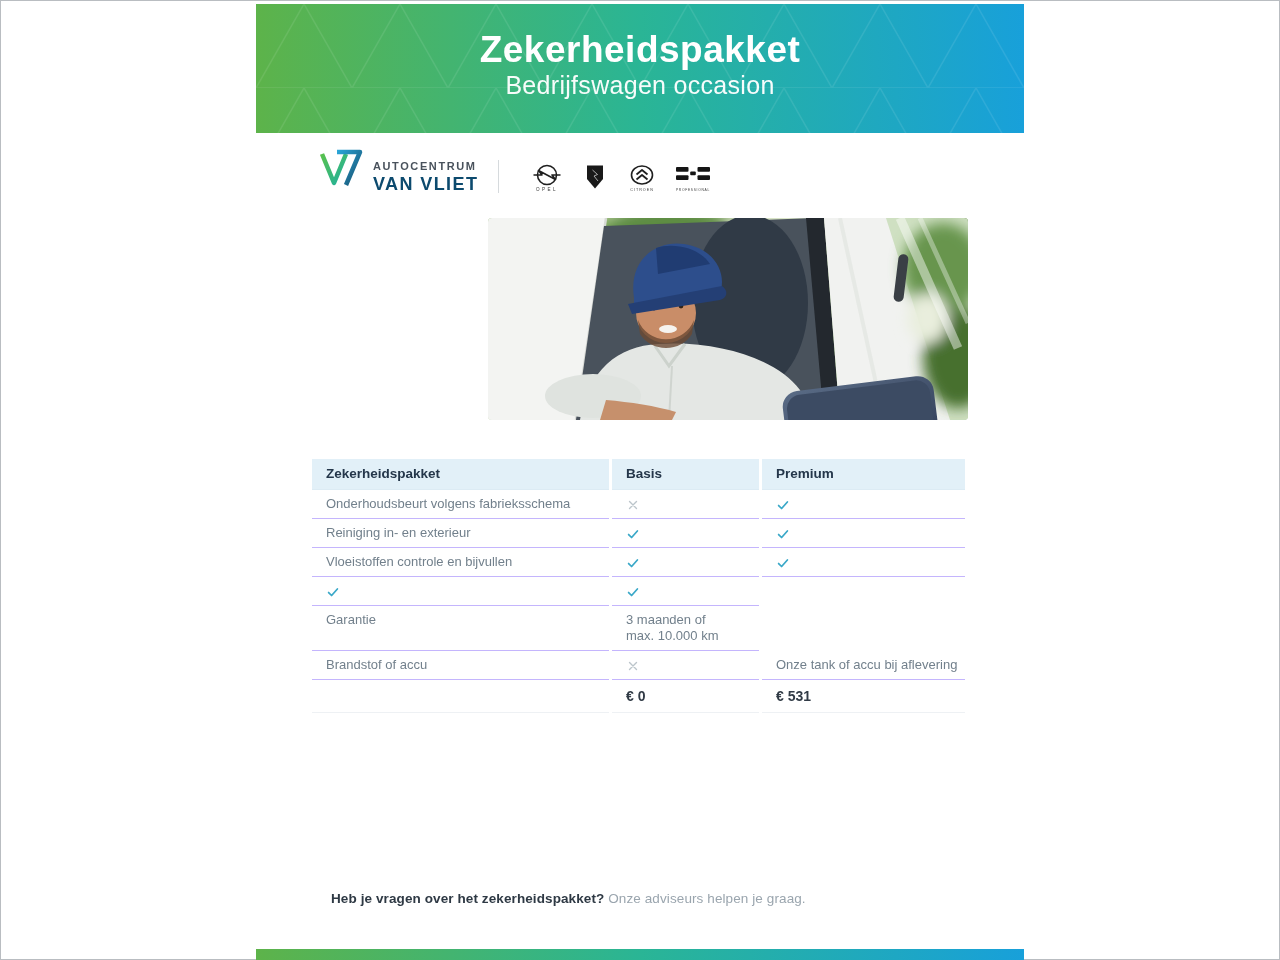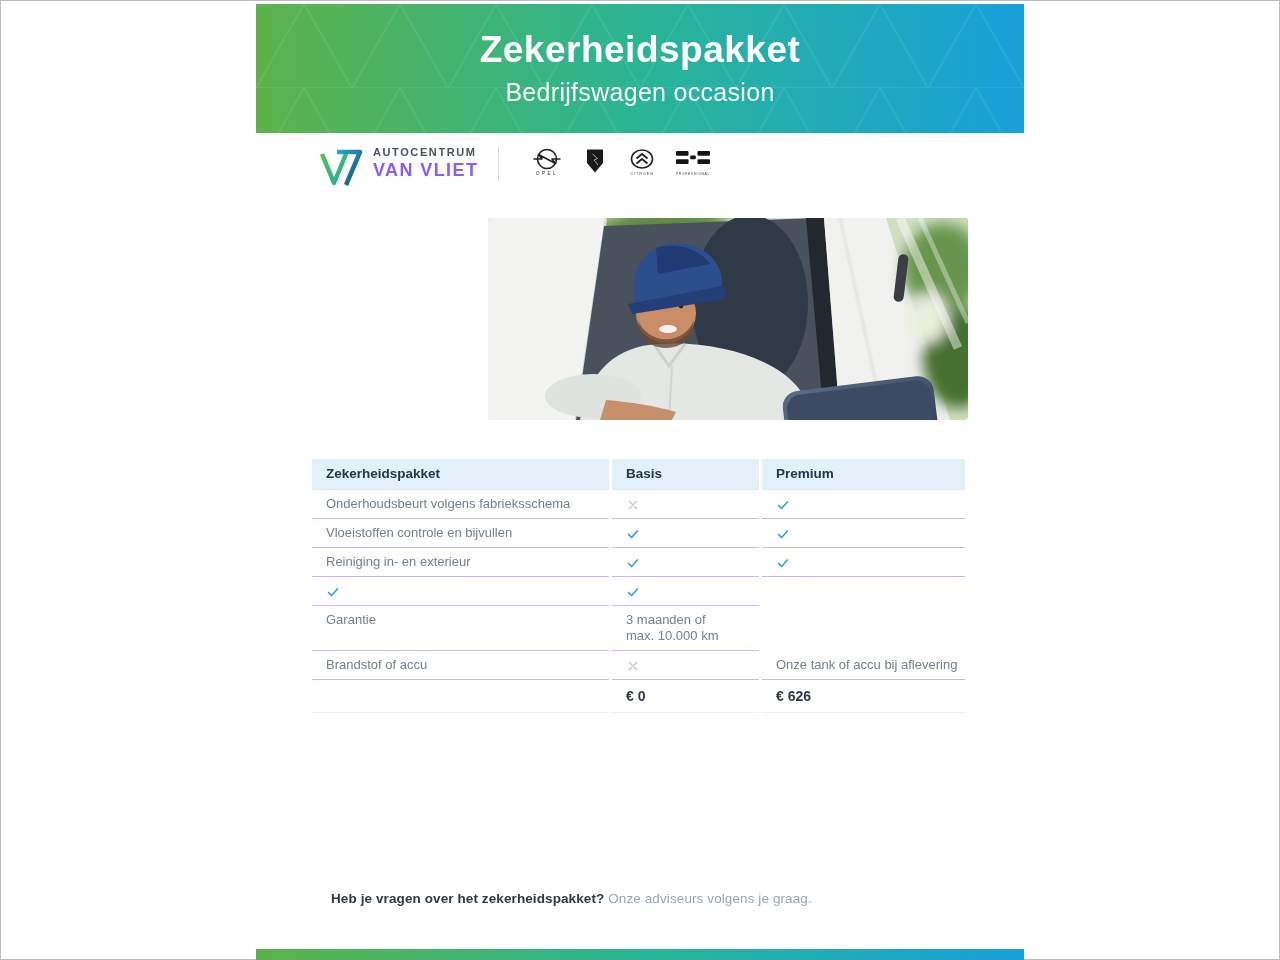--- a/index.html
+++ b/index.html
@@ -11,27 +11,27 @@
   .page{position:absolute;left:256px;top:0;width:768px;height:960px;}
 
   
   .banner{
     position:absolute;top:4px;left:0;width:768px;height:129px;
     background:linear-gradient(90deg,#5db34a 0%,#2ab595 50%,#18a0da 100%);
     color:#fff;text-align:center;overflow:hidden;
   }
   .banner .pattern{position:absolute;left:0;top:0;}
   .banner-title{position:relative;margin-top:25px;font-size:37px;font-weight:bold;letter-spacing:.5px;}
-  .banner-sub{position:relative;margin-top:7px;font-size:25px;font-weight:400;color:rgba(255,255,255,.96);letter-spacing:.3px;}
-
-  
-  .logo-row{position:absolute;top:147px;left:62px;height:46px;display:flex;align-items:flex-start;}
+  .banner-sub{position:relative;font-size:25px;font-weight:400;color:rgba(255,255,255,.96);letter-spacing:.3px;}
+
+  
+  .logo-row{position:absolute;top:147px;left:62px;height:46px;display:flex;align-items:flex-end;}
   .vv-text{margin-left:9px;line-height:1;}
   .vv-top{font-size:11px;font-weight:bold;letter-spacing:1.6px;color:#49525c;}
-  .vv-bottom{font-size:18px;font-weight:bold;letter-spacing:1.4px;color:#8b5cf6;margin-top:3px;}
+  .vv-bottom{font-size:18px;font-weight:bold;letter-spacing:1.4px;color:#0c4a6e;margin-top:3px;}
   .logo-divider{width:1px;height:33px;background:#d6dadd;margin:0 22px 0 20px;}
   .brand{display:flex;align-items:center;margin:0 5px;}
 
   
   .photo{position:absolute;top:218px;left:232px;width:480px;height:202px;border-radius:4px;overflow:hidden;}
 
   
   .pkg-table{position:absolute;top:459px;left:56px;width:656px;color:#72808c;font-size:13px;}
   .t-row{display:grid;grid-template-columns:300px 150px 206px;}
   .t-cell{
@@ -222,30 +222,30 @@
           <div class="t-row">
             <div class="t-cell">Onderhoudsbeurt volgens fabrieksschema</div>
             <div class="t-cell"><svg class="mark" viewBox="0 0 16 16">
                 <path d="M4 4 L12 12 M12 4 L4 12" fill="none" stroke="#bcc5cb" stroke-width="1.6" stroke-linecap="round"></path>
               </svg></div>
             <div class="t-cell"><svg class="mark" viewBox="0 0 16 16">
                 <path d="M3 8.6 L6.4 12 L13 4.6" fill="none" stroke="#3aa8c8" stroke-width="2" stroke-linecap="round" stroke-linejoin="round"></path>
               </svg></div>
           </div>
           <div class="t-row">
+            <div class="t-cell">Reiniging in- en exterieur</div>
+            <div class="t-cell"><svg class="mark" viewBox="0 0 16 16">
+                <path d="M3 8.6 L6.4 12 L13 4.6" fill="none" stroke="#3aa8c8" stroke-width="2" stroke-linecap="round" stroke-linejoin="round"></path>
+              </svg></div>
+            <div class="t-cell"><svg class="mark" viewBox="0 0 16 16">
+                <path d="M3 8.6 L6.4 12 L13 4.6" fill="none" stroke="#3aa8c8" stroke-width="2" stroke-linecap="round" stroke-linejoin="round"></path>
+              </svg></div>
+          </div>
+          <div class="t-row">
             <div class="t-cell">Vloeistoffen controle en bijvullen</div>
-            <div class="t-cell"><svg class="mark" viewBox="0 0 16 16">
-                <path d="M3 8.6 L6.4 12 L13 4.6" fill="none" stroke="#3aa8c8" stroke-width="2" stroke-linecap="round" stroke-linejoin="round"></path>
-              </svg></div>
-            <div class="t-cell"><svg class="mark" viewBox="0 0 16 16">
-                <path d="M3 8.6 L6.4 12 L13 4.6" fill="none" stroke="#3aa8c8" stroke-width="2" stroke-linecap="round" stroke-linejoin="round"></path>
-              </svg></div>
-          </div>
-          <div class="t-row">
-            <div class="t-cell">Reiniging in- en exterieur</div>
             <div class="t-cell"><svg class="mark" viewBox="0 0 16 16">
                 <path d="M3 8.6 L6.4 12 L13 4.6" fill="none" stroke="#3aa8c8" stroke-width="2" stroke-linecap="round" stroke-linejoin="round"></path>
               </svg></div>
             <div class="t-cell"><svg class="mark" viewBox="0 0 16 16">
                 <path d="M3 8.6 L6.4 12 L13 4.6" fill="none" stroke="#3aa8c8" stroke-width="2" stroke-linecap="round" stroke-linejoin="round"></path>
               </svg></div>
           </div>
           <div class="t-row">
             <div class="t-cell"><svg class="mark" viewBox="0 0 16 16">
                 <path d="M3 8.6 L6.4 12 L13 4.6" fill="none" stroke="#3aa8c8" stroke-width="2" stroke-linecap="round" stroke-linejoin="round"></path>
@@ -263,24 +263,24 @@
             <div class="t-cell">Brandstof of accu</div>
             <div class="t-cell"><svg class="mark" viewBox="0 0 16 16">
                 <path d="M4 4 L12 12 M12 4 L4 12" fill="none" stroke="#bcc5cb" stroke-width="1.6" stroke-linecap="round"></path>
               </svg></div>
             <div class="t-cell">Onze tank of accu bij aflevering</div>
           </div>
         </div>
       <div class="t-row price">
         <div class="t-cell"></div>
         <div class="t-cell">€ 0</div>
-        <div class="t-cell">€ 626</div>
+        <div class="t-cell">€ 531</div>
       </div>
     </div>
 
     <div class="footer">
       <span class="q">Heb je vragen over het zekerheidspakket?</span>
-      <span class="a">Onze adviseurs volgens je graag.</span>
+      <span class="a">Onze adviseurs helpen je graag.</span>
     </div>
 
     <div class="bottom-bar"></div>
   </div>
 </div>
 
 </body></html>

